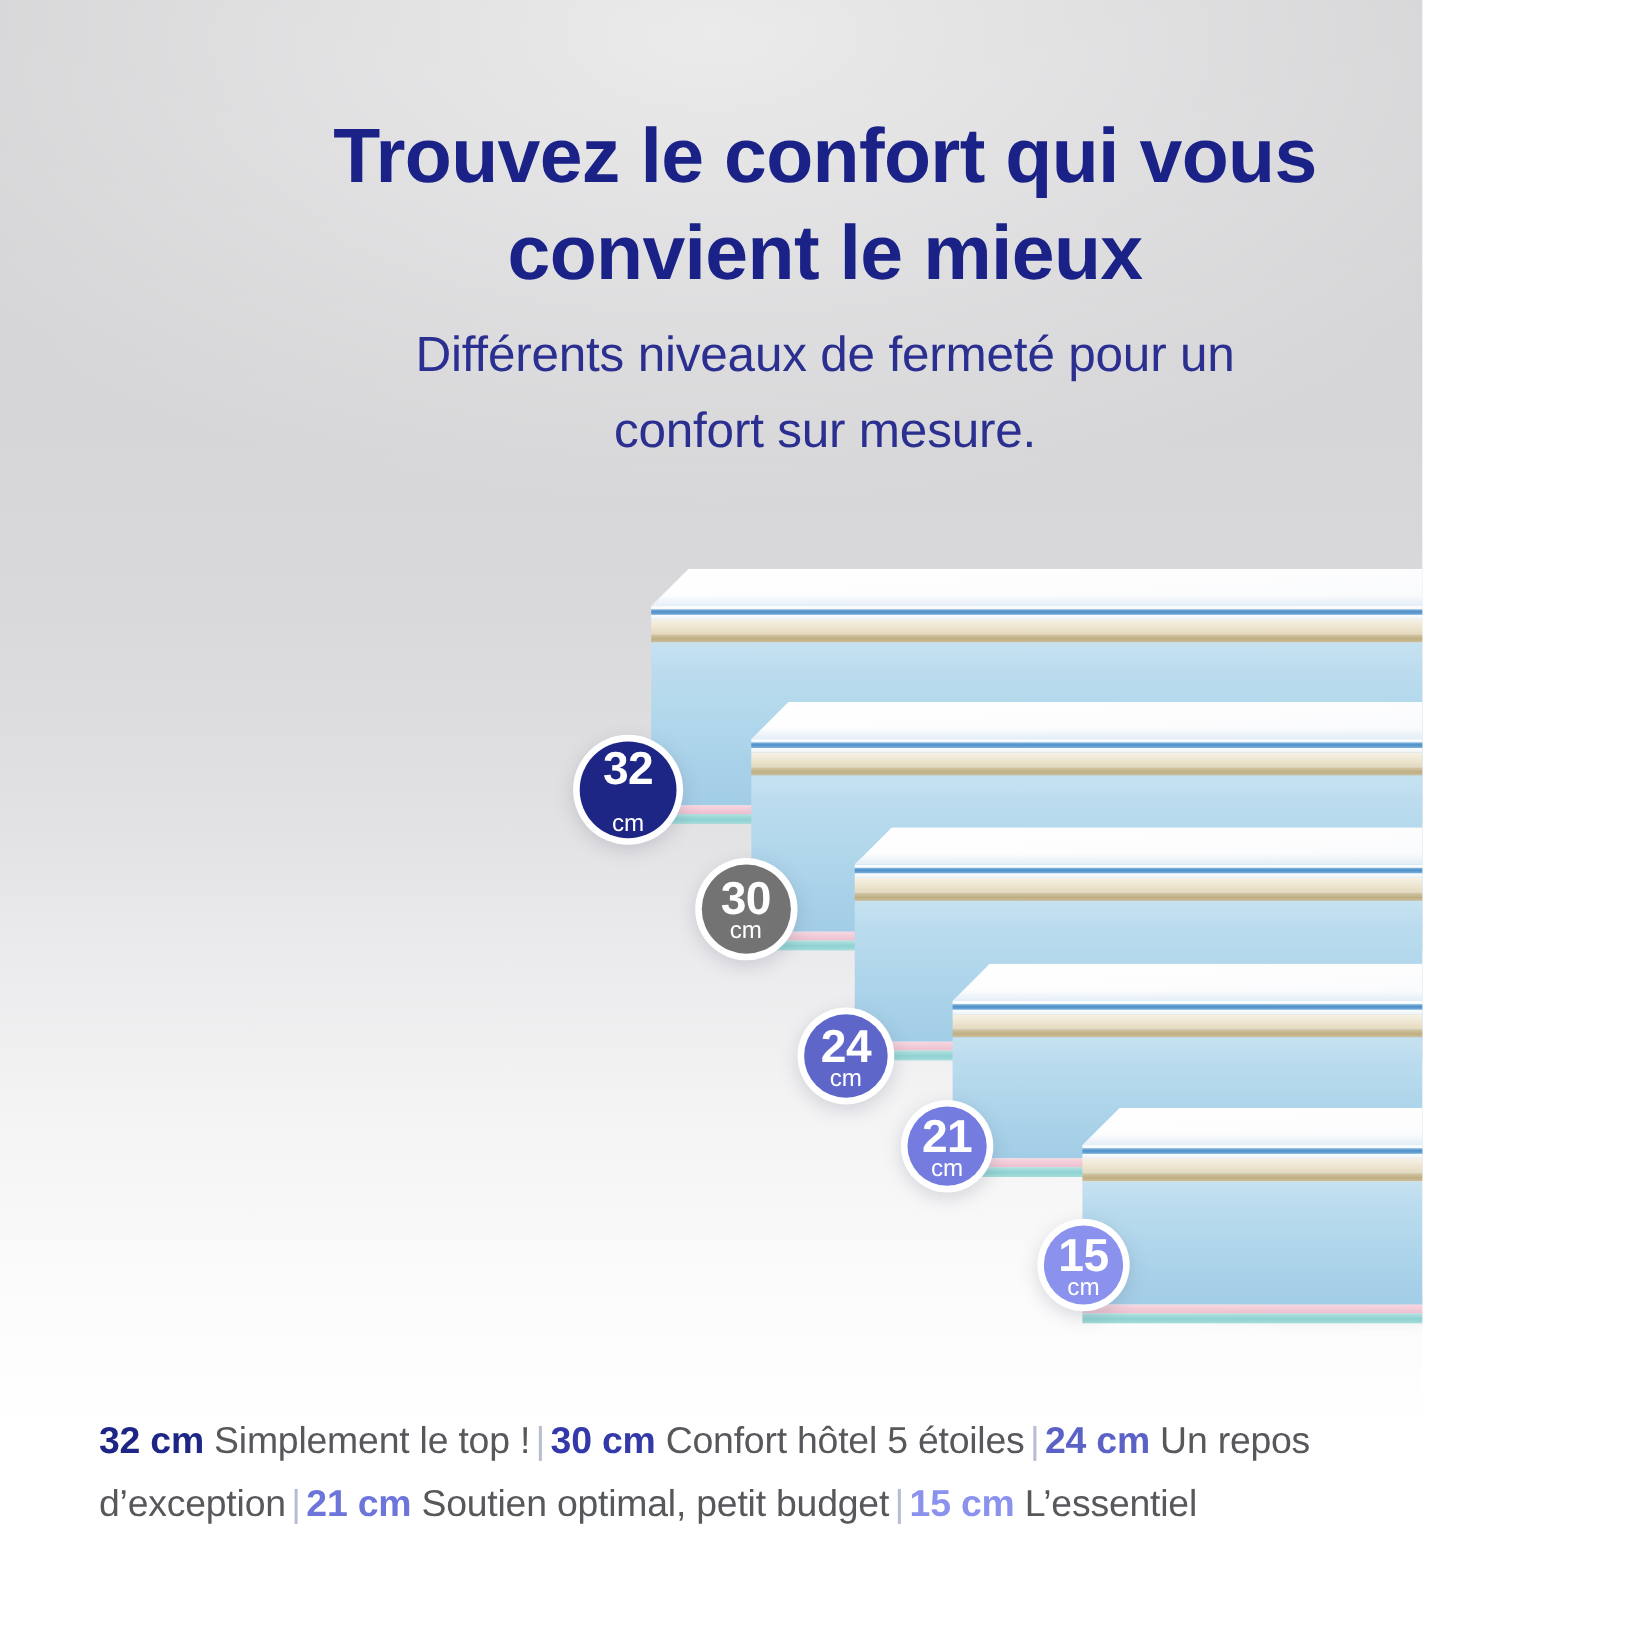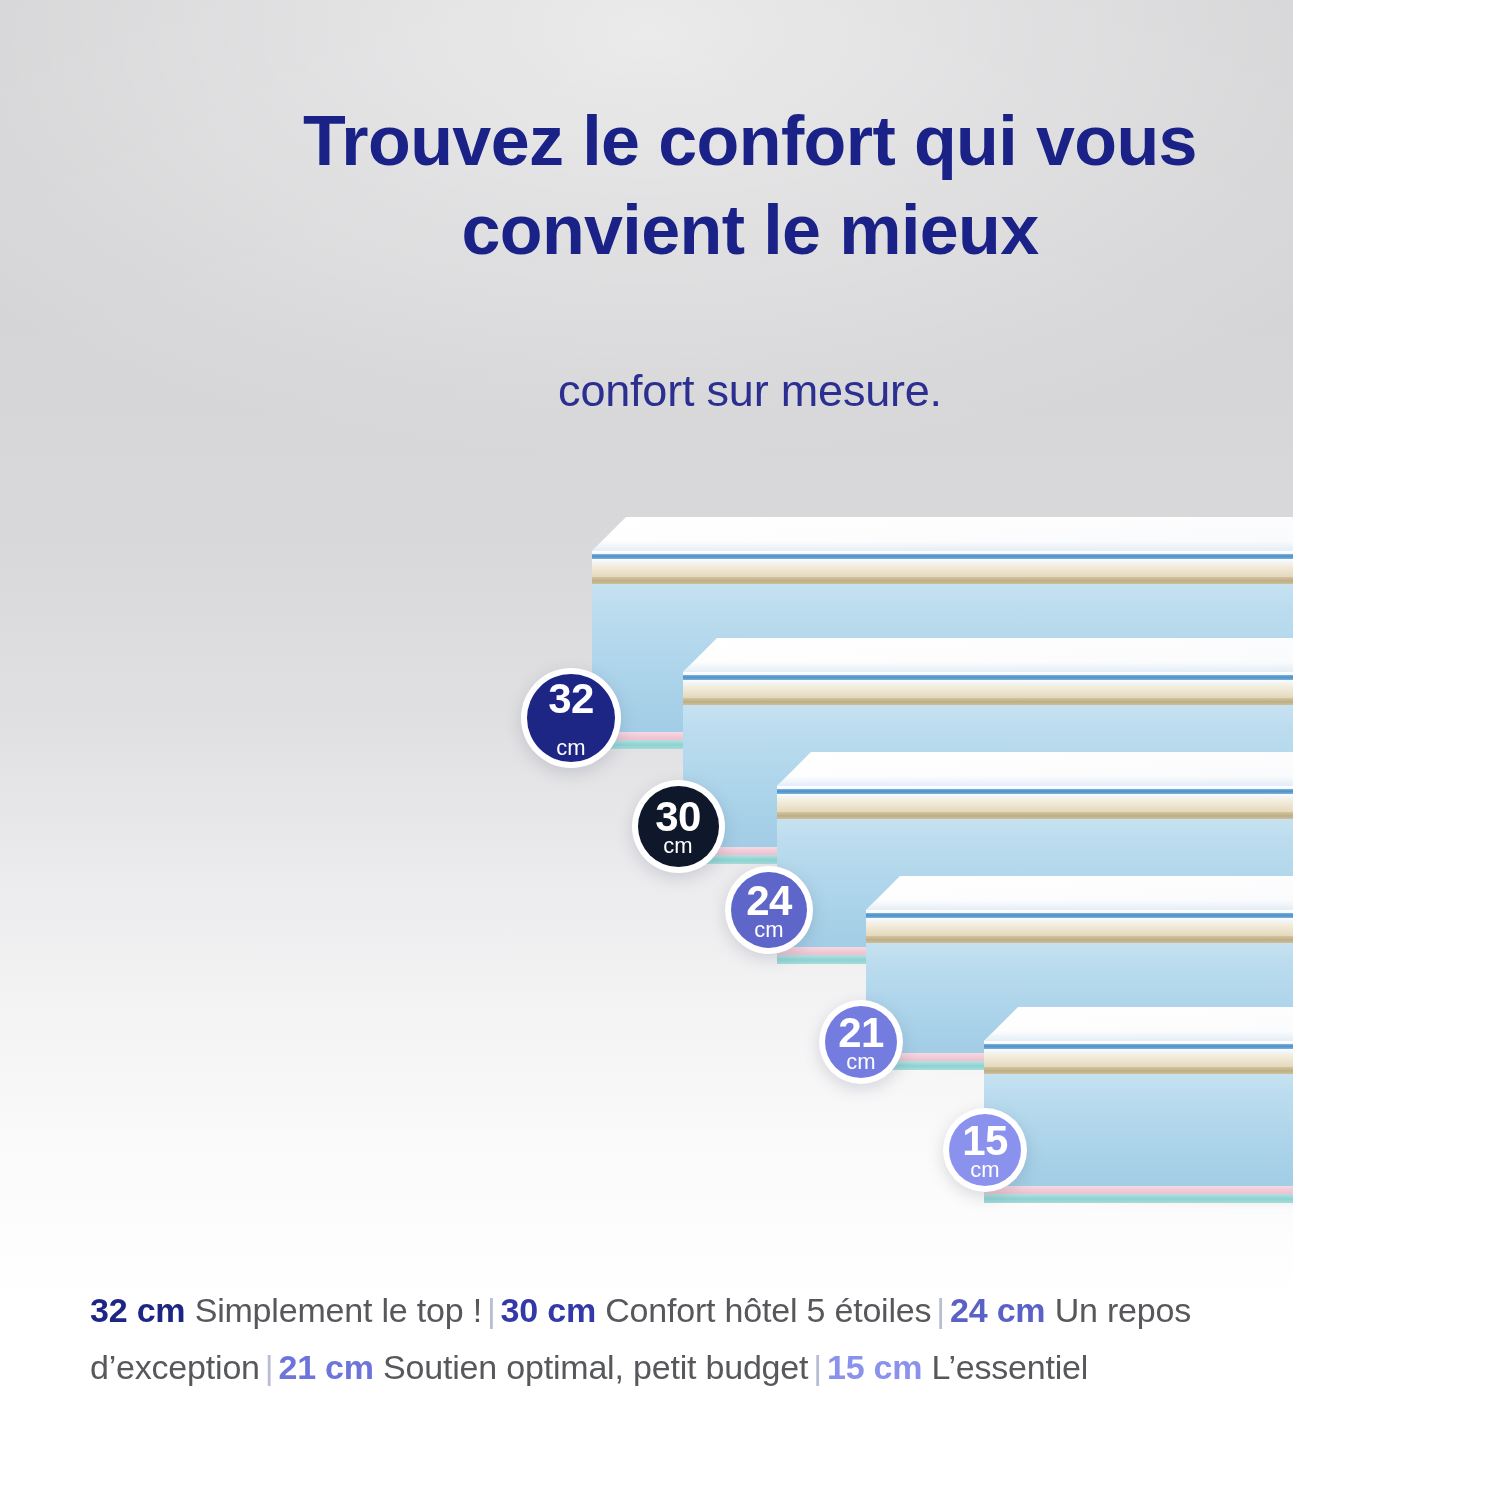--- a/index.html
+++ b/index.html
@@ -224,21 +224,21 @@
 <body>
 
 <div id="stage">
 
   <div class="head-wrap">
     <div class="headline">
       <span>Trouvez le confort qui vous</span><br>
       <span>convient le mieux</span>
     </div>
     <div class="subhead">
-      <br>
+      <span>Différents niveaux de fermeté pour un</span><br>
       <span>confort sur mesure.</span>
     </div>
   </div>
 
   <div class="stack" id="stack">
       <div class="mattress" style="left: 592px; top: 517px; width: 928px; z-index: 10;">
         <div class="m-shadow" style="top: 206px;"></div>
         <div class="m-top"></div>
         <div class="m-face" style="top: 34px; height: 198px;">
           <div class="lay lay-white" style="top: 0px; height: 3px;"></div>
@@ -310,26 +310,26 @@
     </div>
 
   <div id="badges">
       <div class="badge" style="width: 100px; height: 100px; left: 521px; top: 668px; z-index: 40;">
         <div class="badge-inner" style="width: 88px; height: 88px; background: rgb(29, 37, 133); gap: 20px;">
           <span class="badge-num">32</span>
           <span class="badge-unit">cm</span>
         </div>
       </div>
       <div class="badge" style="width: 93px; height: 93px; left: 631.5px; top: 779.5px; z-index: 41;">
-        <div class="badge-inner" style="width: 81px; height: 81px; background: #0f172a;">
+        <div class="badge-inner" style="width: 81px; height: 81px; background: #737373;">
           <span class="badge-num">30</span>
           <span class="badge-unit">cm</span>
         </div>
       </div>
-      <div class="badge" style="width: 88px; height: 88px; left: 725px; top: 866px; z-index: 42;">
+      <div class="badge" style="width: 88px; height: 88px; left: 725px; top: 916px; z-index: 42;">
         <div class="badge-inner" style="width: 76px; height: 76px; background: rgb(95, 102, 201);">
           <span class="badge-num">24</span>
           <span class="badge-unit">cm</span>
         </div>
       </div>
       <div class="badge" style="width: 84px; height: 84px; left: 819px; top: 1000px; z-index: 43;">
         <div class="badge-inner" style="width: 72px; height: 72px; background: rgb(117, 124, 224);">
           <span class="badge-num">21</span>
           <span class="badge-unit">cm</span>
         </div>

